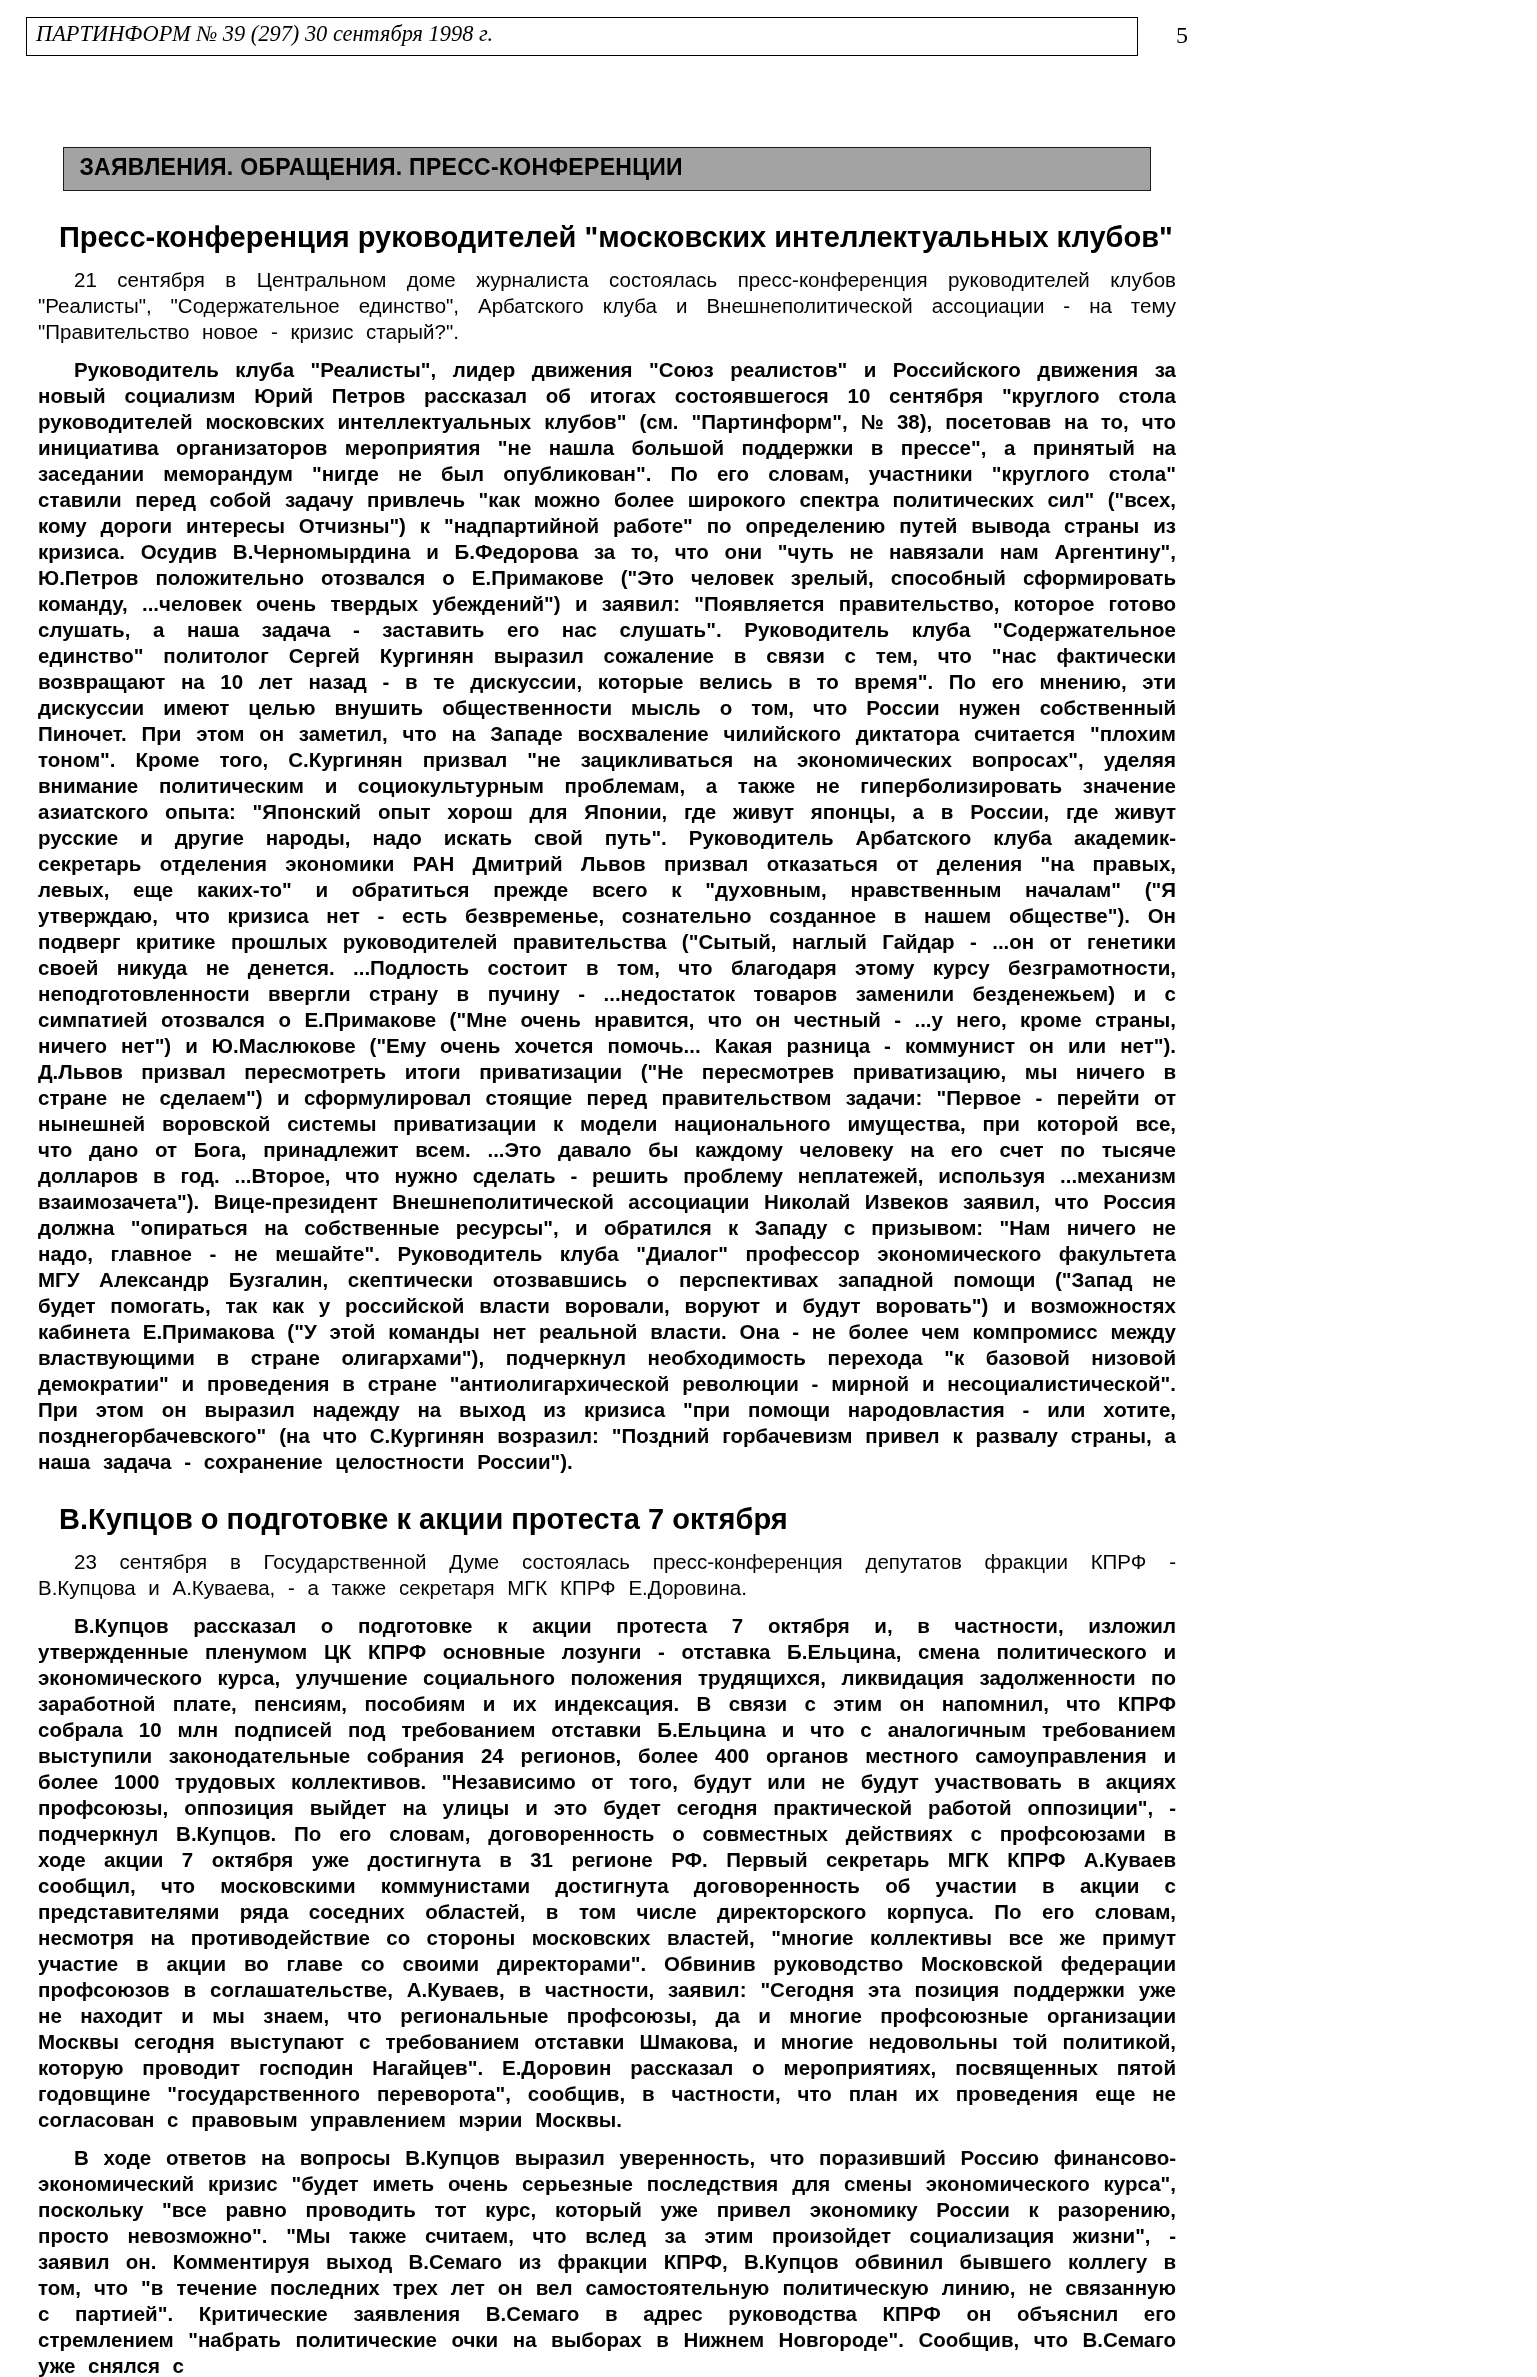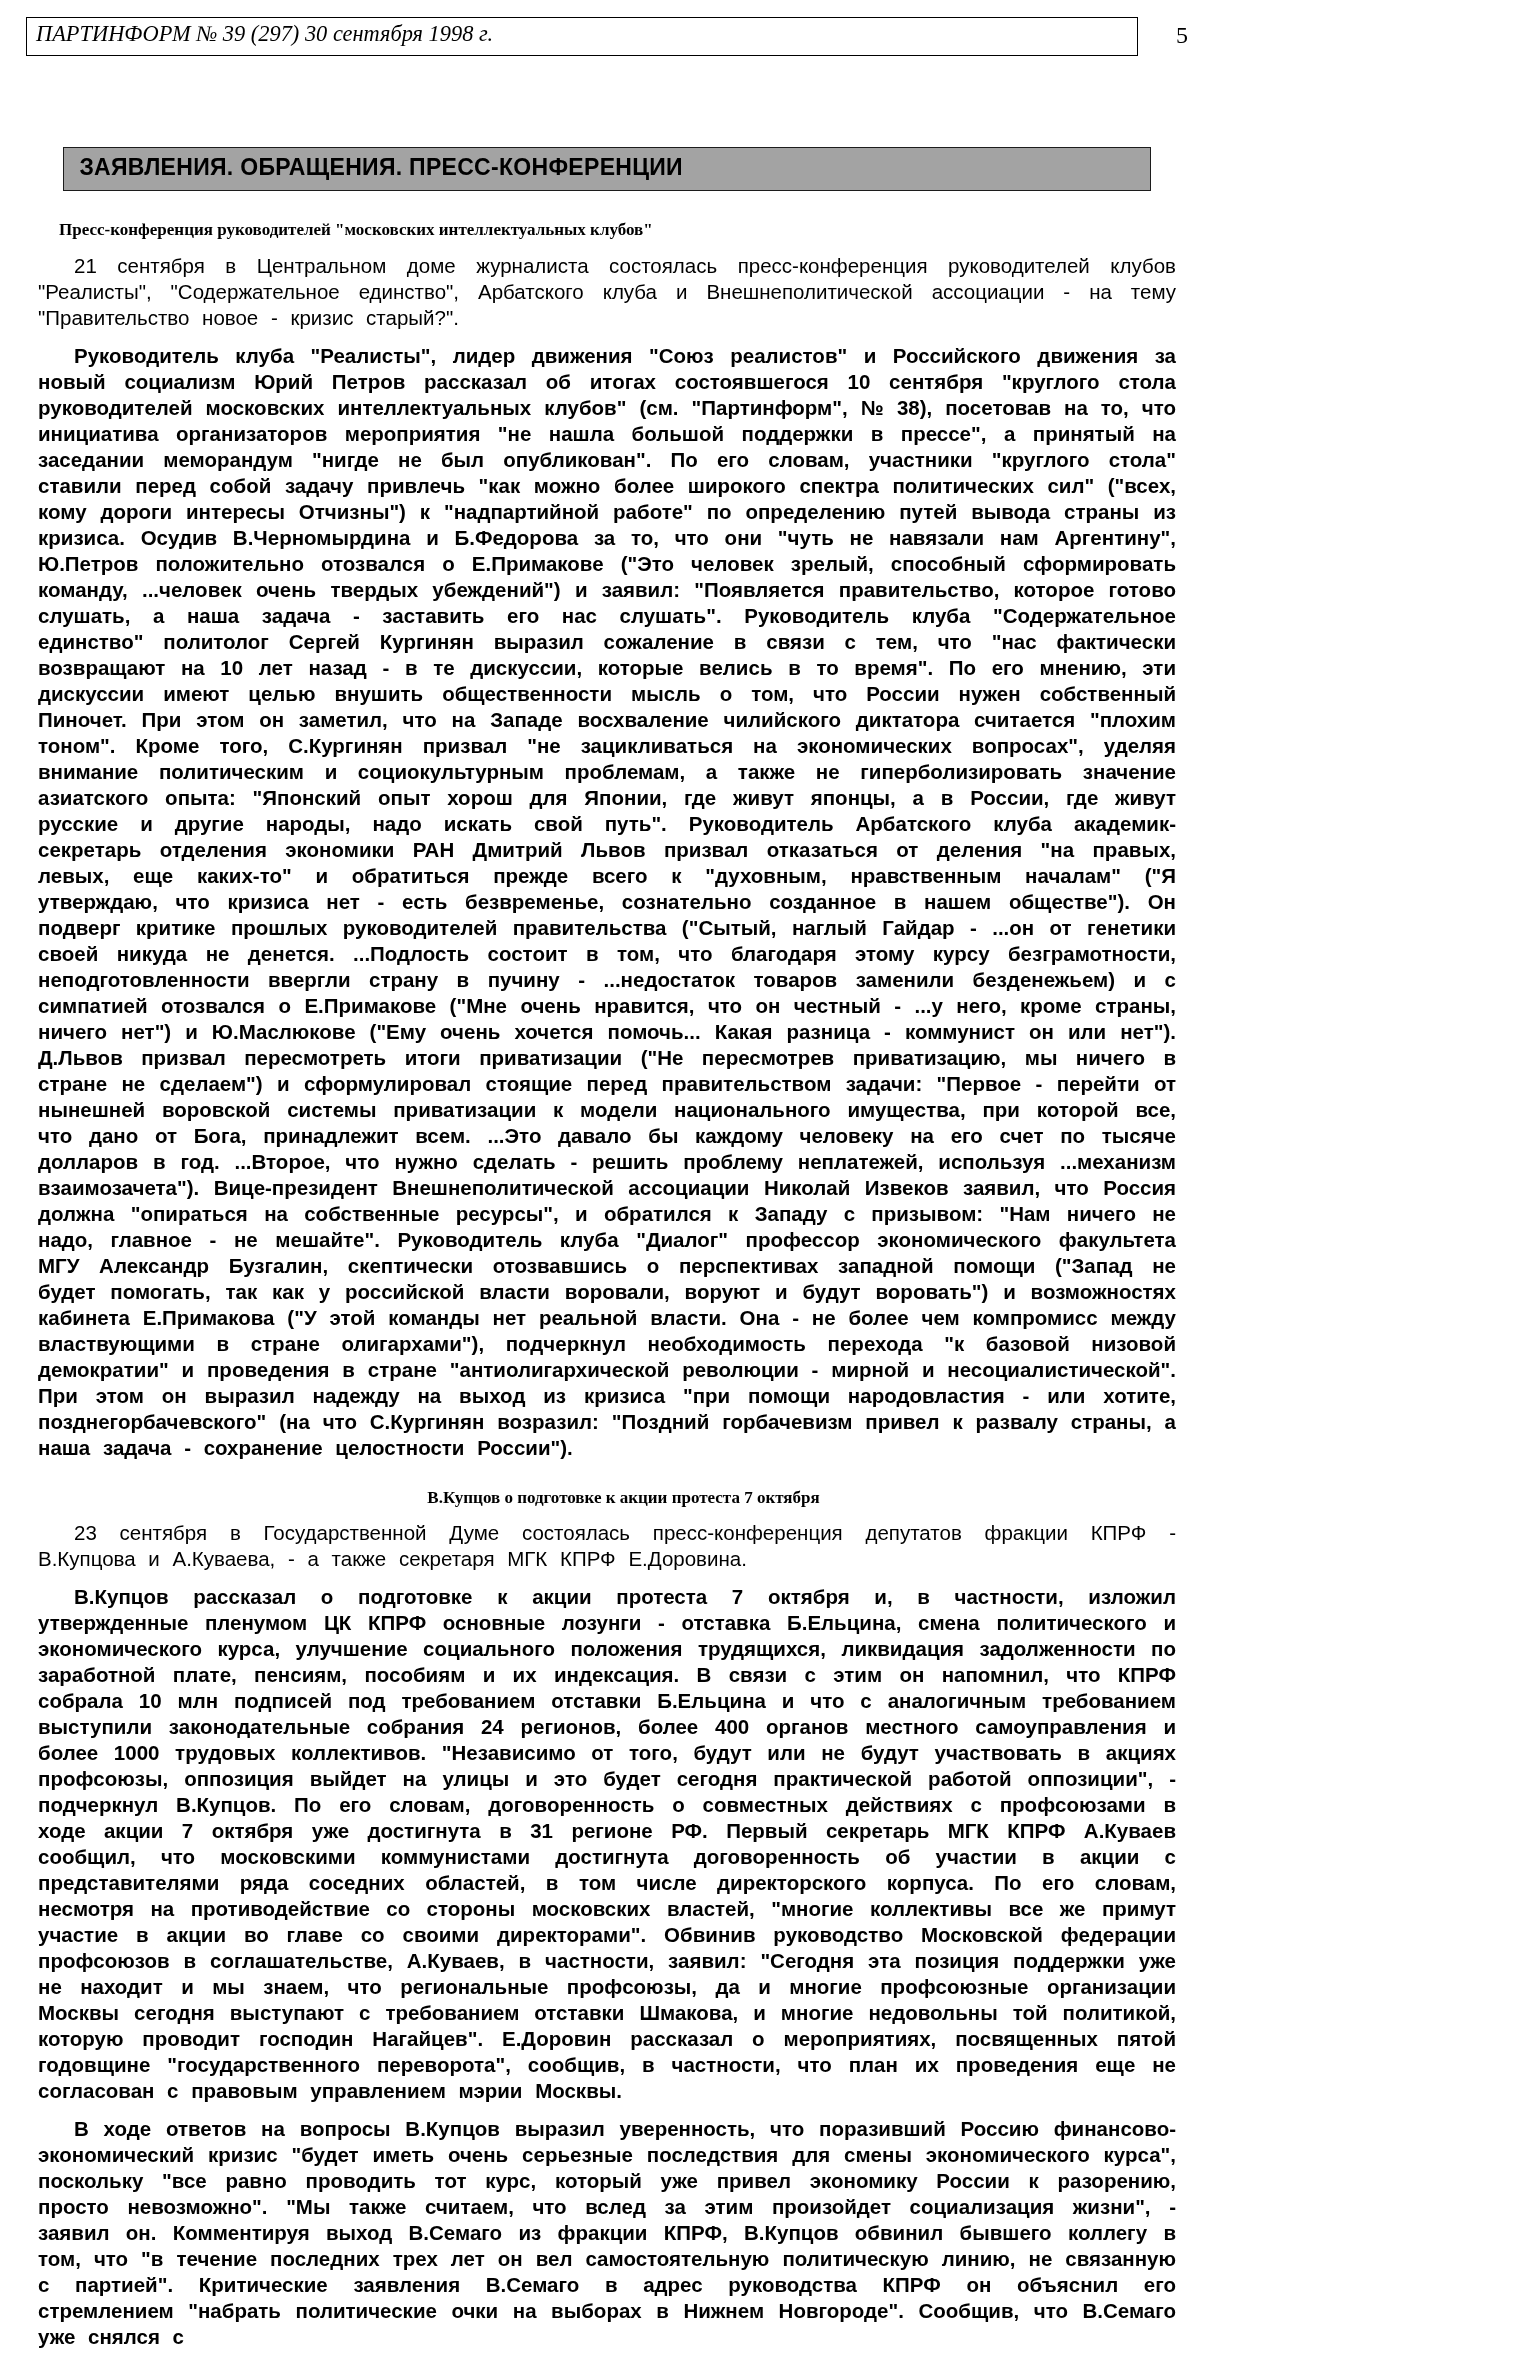--- a/index.html
+++ b/index.html
@@ -43,28 +43,27 @@
     border: 1.9px solid #1c1c1c;
     background: #a3a3a3;
     padding: 6.4px 15.4px 8.3px 15.4px;
     font-weight: 700;
     font-size: 23px;
     letter-spacing: 0.3px;
   }
 
   
   .article-title {
-    font-size: 17px;
+    font-size: 29px;
     font-weight: 700;
     margin: 29.5px 0 6.4px 0;
     padding-left: 33px;
     line-height: 1.2;
-    font-family: Liberation Serif, serif;
   }
-  .article-title.second { margin-top: 27px; text-align: center; }
+  .article-title.second { margin-top: 27px; }
 
   .para {
     font-size: 20.5px;
     line-height: 26px;
     margin: 12px;
     text-align: justify;
     text-indent: 36px;
     word-spacing: 7px;
   }
   .para.bold { font-weight: 700; }

